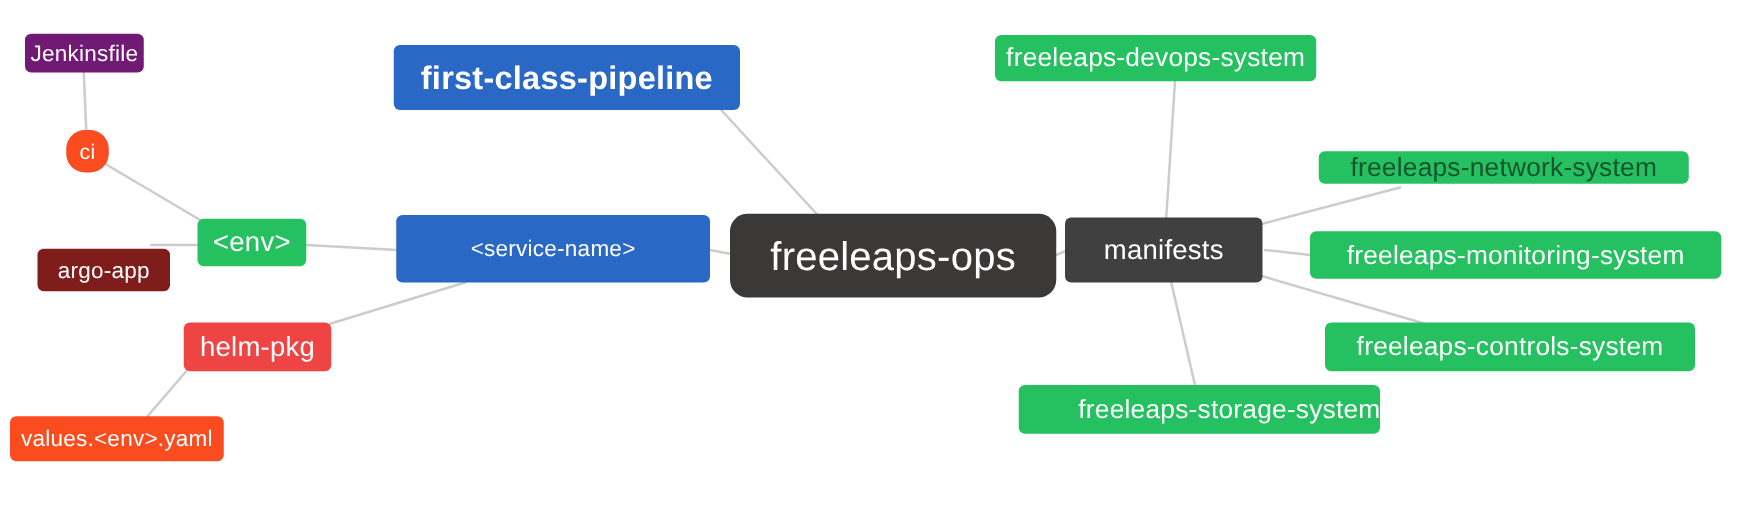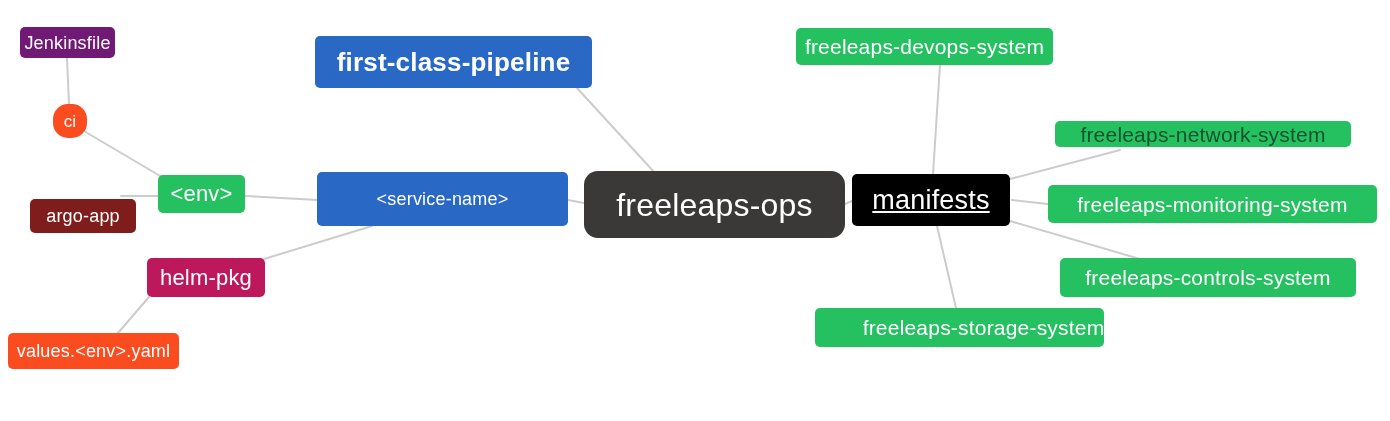--- a/index.html
+++ b/index.html
@@ -73,30 +73,30 @@
     </div>
     <div class="node" style="left: 158px; top: 175px; width: 87px; height: 38px; font-size: 22px; background: rgb(37, 193, 97); color: rgb(255, 255, 255);">
       <span>&lt;env&gt;</span>
     </div>
     <div class="node" style="left: 315px; top: 36px; width: 277px; height: 52px; font-size: 26px; background: rgb(42, 104, 198); color: rgb(255, 255, 255); font-weight: bold;">
       <span>first-class-pipeline</span>
     </div>
     <div class="node" style="left: 317px; top: 172px; width: 251px; height: 54px; font-size: 18px; background: rgb(42, 104, 198); color: rgb(255, 255, 255);">
       <span>&lt;service-name&gt;</span>
     </div>
-    <div class="node" style="left: 147px; top: 258px; width: 118px; height: 39px; font-size: 22px; background: #be185d; color: rgb(255, 255, 255);">
+    <div class="node" style="left: 147px; top: 258px; width: 118px; height: 39px; font-size: 22px; background: #ef4444; color: rgb(255, 255, 255);">
       <span>helm-pkg</span>
     </div>
     <div class="node" style="left: 8px; top: 333px; width: 171px; height: 36px; font-size: 18px; background: rgb(250, 76, 31); color: rgb(255, 255, 255);">
       <span>values.&lt;env&gt;.yaml</span>
     </div>
     <div class="node" style="left: 584px; top: 171px; width: 261px; height: 67px; font-size: 32px; background: rgb(59, 56, 56); color: rgb(255, 255, 255); border-radius: 14px;">
       <span>freeleaps-ops</span>
     </div>
-    <div class="node" style="left: 852px; top: 174px; width: 158px; height: 52px; font-size: 27px; background: #000000; color: rgb(255, 255, 255); text-decoration: underline;">
+    <div class="node" style="left: 852px; top: 174px; width: 158px; height: 52px; font-size: 22px; background: #404040; color: rgb(255, 255, 255);">
       <span>manifests</span>
     </div>
     <div class="node" style="left: 796px; top: 28px; width: 257px; height: 37px; font-size: 21px; background: rgb(37, 193, 97); color: rgb(255, 255, 255); text-align: center;">
       <span>freeleaps-devops-system</span>
     </div>
     <div class="node" style="left: 1055px; top: 111px; width: 296px; height: 26px; font-size: 21px; background: rgb(37, 193, 97); color: #14532d; margin-top: 10px;">
       <span>freeleaps-network-system</span>
     </div>
     <div class="node" style="left: 1048px; top: 185px; width: 329px; height: 38px; font-size: 21px; background: rgb(37, 193, 97); color: rgb(255, 255, 255);">
       <span>freeleaps-monitoring-system</span>

